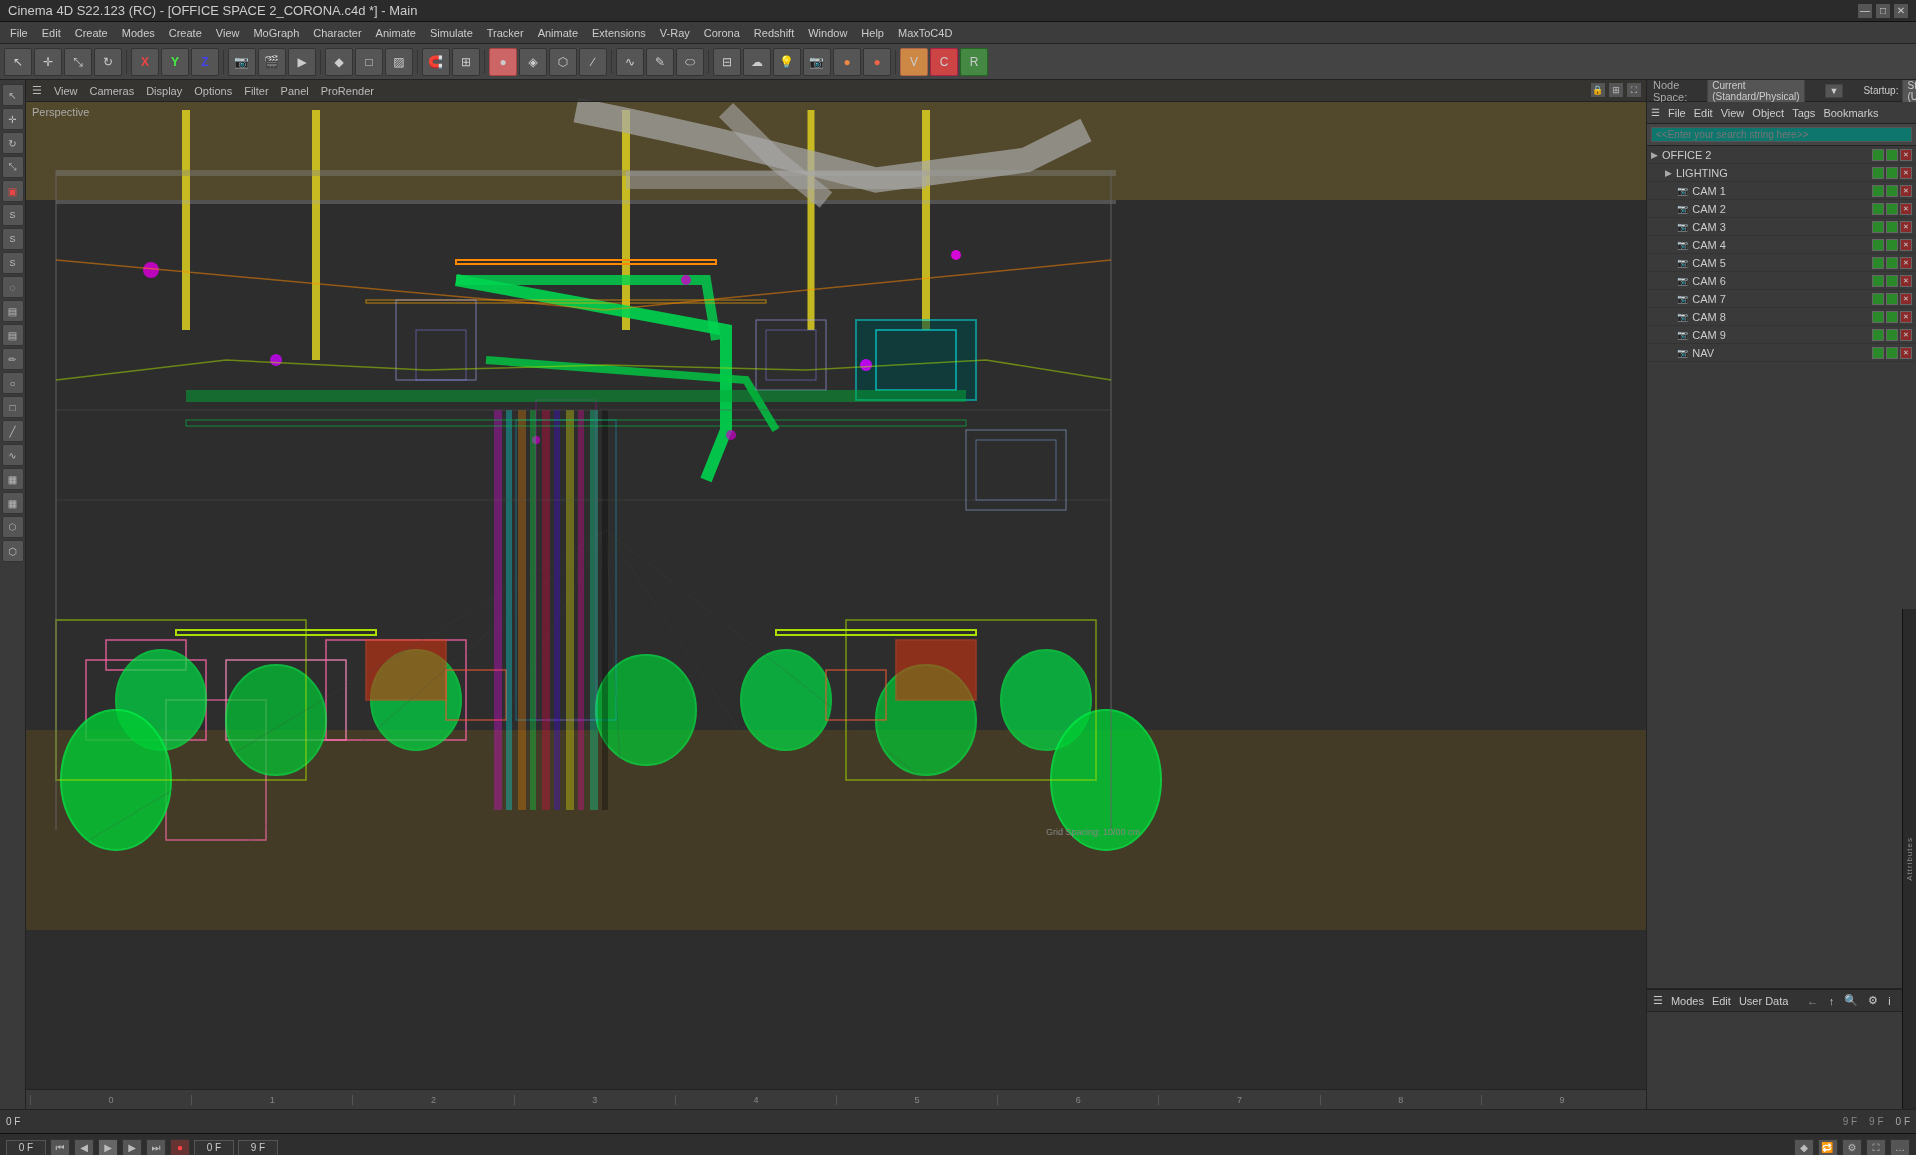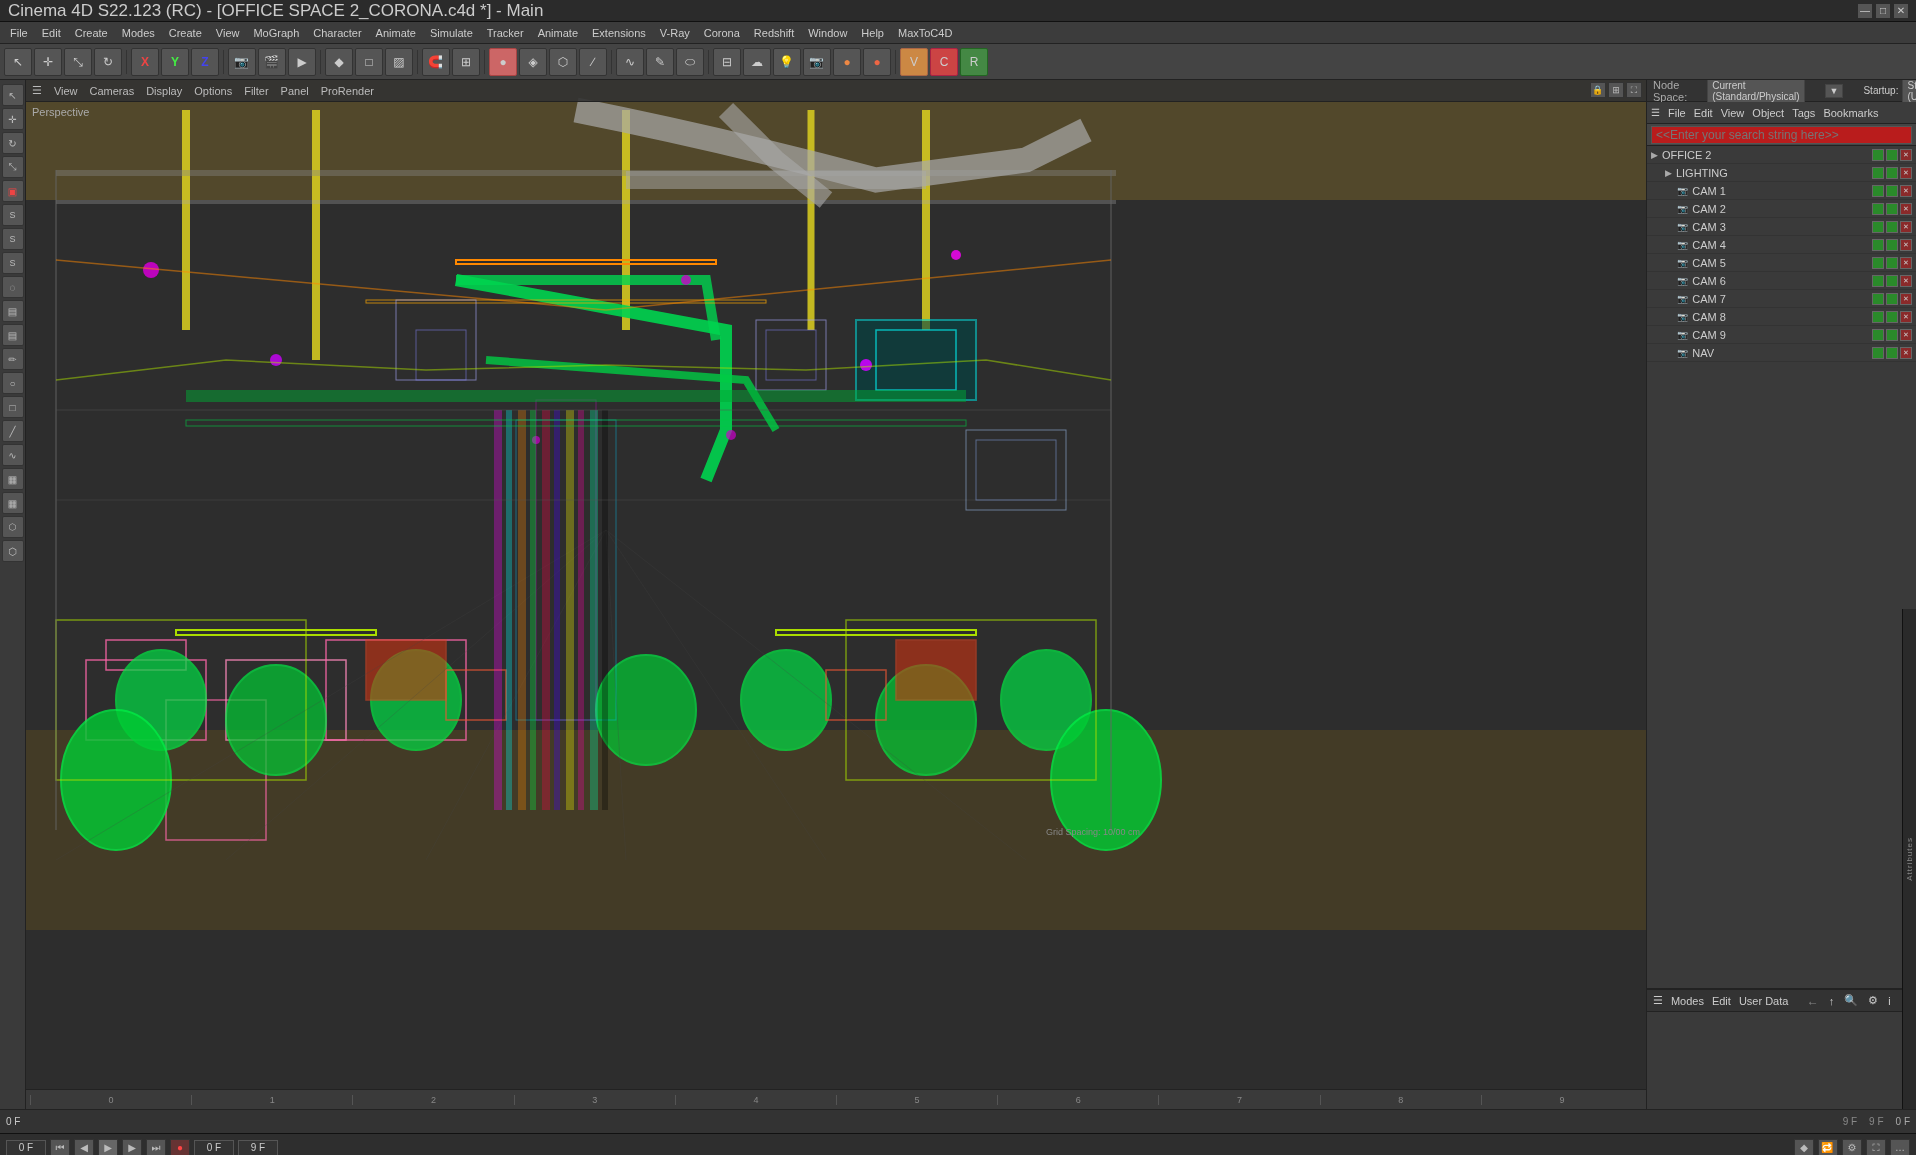--- a/index.html
+++ b/index.html
@@ -19,21 +19,21 @@
       width: 100%;
       height: 22px;
       background: #2b2b2b;
       display: flex;
       align-items: center;
       justify-content: space-between;
       padding: 0 8px;
       border-bottom: 1px solid #111;
     }
     #title-bar .title-text {
-      font-size: 17px;
+      font-size: 13px;
       color: #ccc;
     }
     #title-bar .window-controls {
       display: flex;
       gap: 4px;
     }
     #title-bar .window-controls span {
       width: 14px;
       height: 14px;
       display: inline-flex;
@@ -285,24 +285,24 @@
       height: 22px;
       background: #444;
       display: flex;
       align-items: center;
       padding: 0 4px;
       border-bottom: 1px solid #222;
       flex-shrink: 0;
     }
     #search-bar input {
       flex: 1;
-      background: #b91c1c;
+      background: #0f766e;
       border: 1px solid #555;
       color: #ccc;
-      font-size: 12px;
+      font-size: 10px;
       padding: 1px 4px;
       outline: none;
     }
 
     
     #object-list {
       flex: 1;
       overflow-y: auto;
       background: #3a3a3a;
     }

